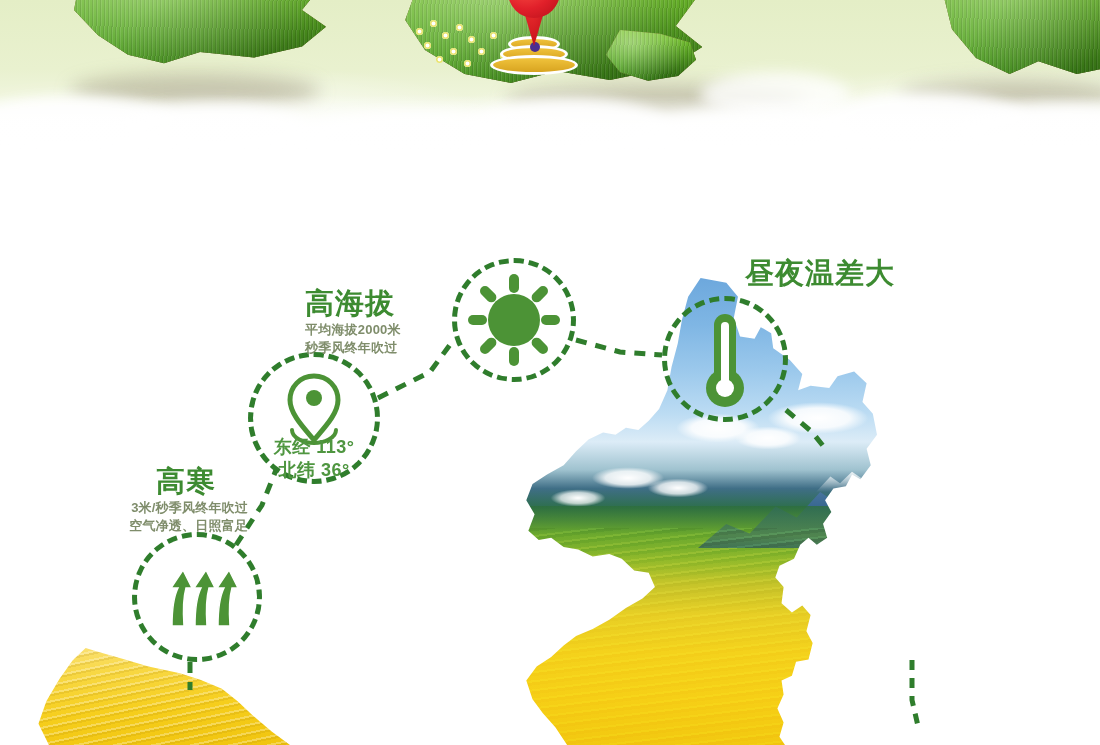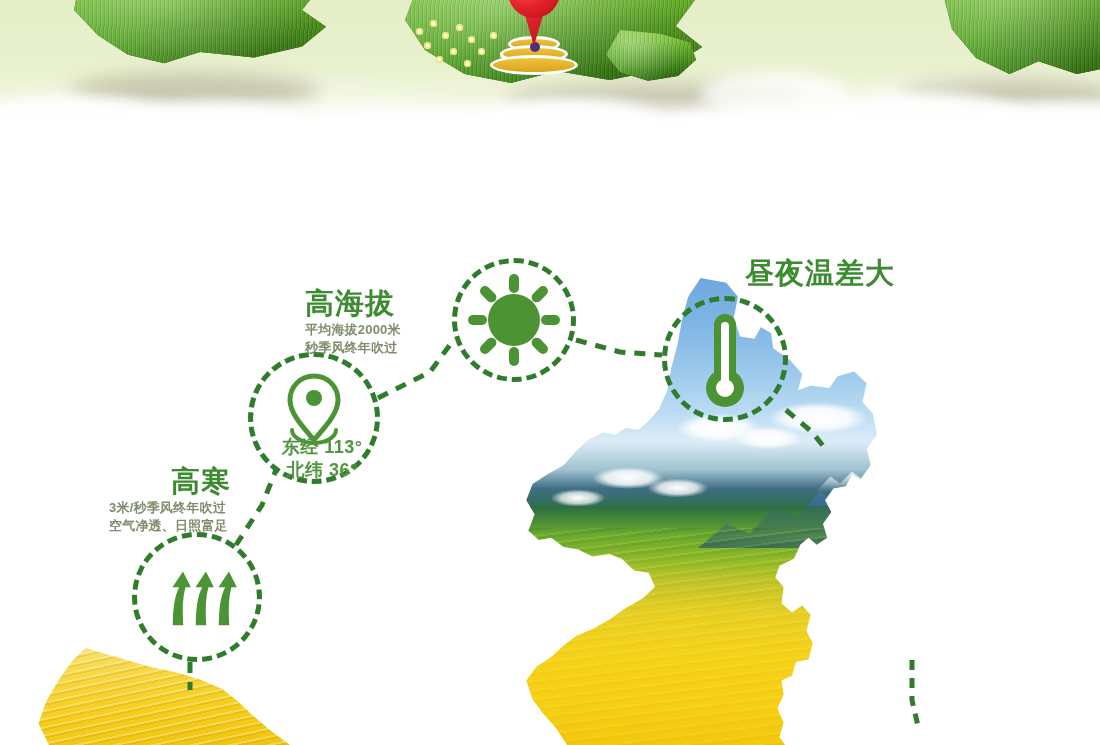--- a/index.html
+++ b/index.html
@@ -331,21 +331,21 @@
 
   <div class="node" style="left:248px; top:352px; width:132px; height:132px;">
     <div class="ring" style="left:0; top:0; width:132px; height:132px;"></div>
     <svg width="132" height="90" style="position:absolute; left:0; top:6px;">
       <g fill="none" stroke="#4c9336" stroke-width="5">
         <path d="M 66 18 C 52 18 42 29 42 42 C 42 56 56 70 66 82 C 76 70 90 56 90 42 C 90 29 80 18 66 18 Z" stroke-linejoin="round"></path>
         <path d="M 44 72 C 44 80 56 85 66 85 C 76 85 88 80 88 72" stroke-width="4" stroke-linecap="round"></path>
       </g>
       <circle cx="66" cy="40" r="8" fill="#4c9336"></circle>
     </svg>
-    <div class="coord" style="left:8px; top:84px; width:132px; position:absolute;">
+    <div class="coord" style="left:0; top:84px; width:132px; position:absolute;">
       <div>东经 113°</div>
       <div>北纬 36°</div>
     </div>
   </div>
   <div class="label" style="left:305px; top:288px;">
     <div class="title">高海拔</div>
     <div class="sub">
       <div>平均海拔2000米</div>
       <div>秒季风终年吹过</div>
     </div>
@@ -369,21 +369,21 @@
   <div class="node" style="left:132px; top:532px; width:130px; height:130px;">
     <div class="ring" style="left:0; top:0; width:130px; height:130px;"></div>
     <svg width="130" height="130" style="position:absolute; left:0; top:0;">
       <g fill="#4c9336" stroke="#ffffff" stroke-width="1.5">
         <path d="M 40 94 C 40 78 41 66 46 56 L 39 56 L 51 38 L 60 56 L 54 56 C 51 67 51 80 52 94 Z"></path>
         <path d="M 63 94 C 63 78 64 66 69 56 L 62 56 L 74 38 L 83 56 L 77 56 C 74 67 74 80 75 94 Z"></path>
         <path d="M 86 94 C 86 78 87 66 92 56 L 85 56 L 97 38 L 106 56 L 100 56 C 97 67 97 80 98 94 Z"></path>
       </g>
     </svg>
   </div>
-  <div class="label" style="left:109px; top:466px;">
+  <div class="label" style="left:94px; top:466px;">
     <div class="title" style="text-align:right; width:122px;">高寒</div>
-    <div class="sub" style="text-align:left; width:122px;">
+    <div class="sub" style="text-align:right; width:122px;margin-left:32px;">
       <div>3米/秒季风终年吹过</div>
       <div>空气净透、日照富足</div>
     </div>
   </div>
 
 </div>
 
 </body></html>

